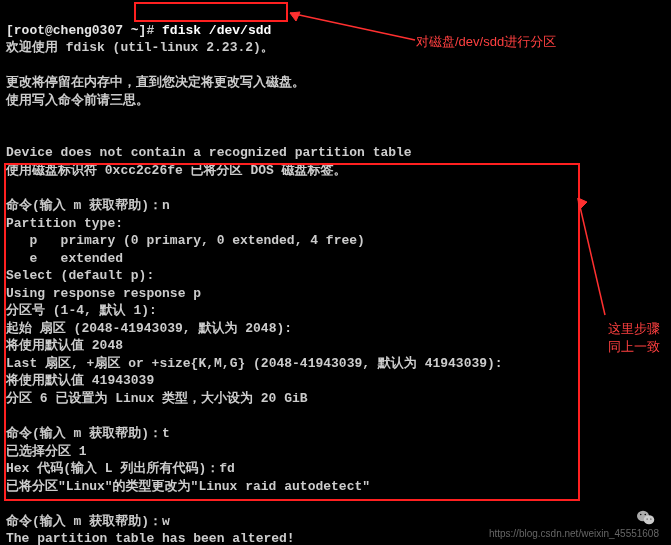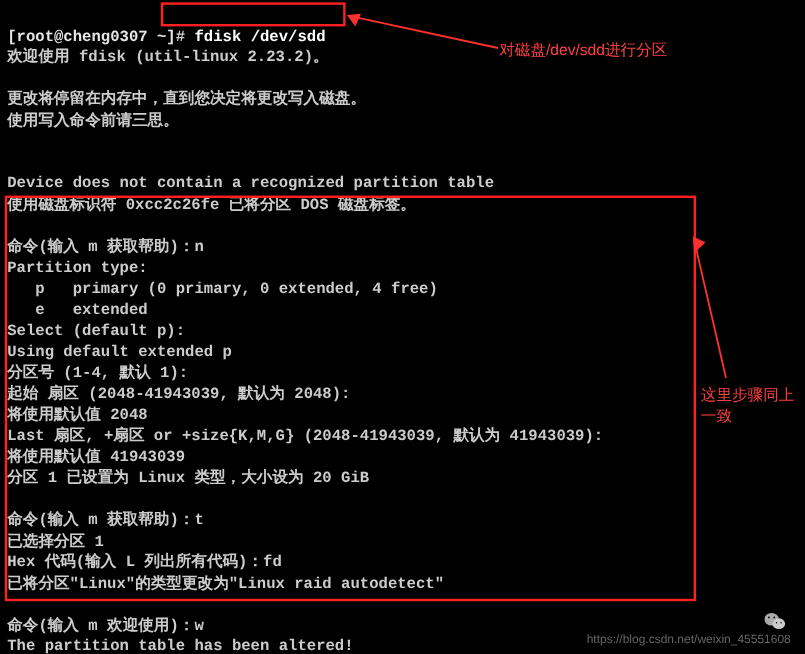--- a/index.html
+++ b/index.html
@@ -76,55 +76,55 @@
 <span></span>
 <span></span>
 <span>Device does not contain a recognized partition table</span>
 <span>使用磁盘标识符 0xcc2c26fe 已将分区 DOS 磁盘标签。</span>
 
 <span>命令(输入 m 获取帮助)：n</span>
 <span>Partition type:</span>
 <span>   p   primary (0 primary, 0 extended, 4 free)</span>
 <span>   e   extended</span>
 <span>Select (default p):</span>
-<span>Using default extended p</span>
+<span>Using response response p</span>
 <span>分区号 (1-4, 默认 1):</span>
 <span>起始 扇区 (2048-41943039, 默认为 2048):</span>
 <span>将使用默认值 2048</span>
 <span>Last 扇区, +扇区 or +size{K,M,G} (2048-41943039, 默认为 41943039):</span>
 <span>将使用默认值 41943039</span>
-<span>分区 1 已设置为 Linux 类型，大小设为 20 GiB</span>
+<span>分区 6 已设置为 Linux 类型，大小设为 20 GiB</span>
 <span></span>
 <span>命令(输入 m 获取帮助)：t</span>
 <span>已选择分区 1</span>
 <span>Hex 代码(输入 L 列出所有代码)：fd</span>
 <span>已将分区"Linux"的类型更改为"Linux raid autodetect"</span>
 <span></span>
-<span>命令(输入 m 欢迎使用)：w</span>
+<span>命令(输入 m 获取帮助)：w</span>
 <span>The partition table has been altered!</span>
 
 
 
 </div>
 
 <div class="red-box" style="left:134px; top:2px; width:150px; height:16px;"></div>
 
 <div class="red-box" style="left:4px; top:163px; width:572px; height:334px;"></div>
 
 <svg class="arrow" style="left:280px; top:8px; width:140px; height:40px;" viewBox="0 0 140 40">
   <line x1="135" y1="32" x2="10" y2="5" stroke="#ff3030" stroke-width="1.5"></line>
   <polygon points="10,5 20,4 16,13" fill="#ff3030"></polygon>
 </svg>
 <div class="annotation" style="left:416px; top:33px;text-align:right;">对磁盘/dev/sdd进行分区</div>
 
 <svg class="arrow" style="left:570px; top:190px; width:40px; height:130px;" viewBox="0 0 40 130">
   <line x1="35" y1="125" x2="8" y2="8" stroke="#ff3030" stroke-width="1.5"></line>
   <polygon points="8,8 17,12 9,20" fill="#ff3030"></polygon>
 </svg>
-<div class="annotation" style="left:584px; top:320px;">这里步骤同上一致</div>
+<div class="annotation" style="left:608px; top:320px;">这里步骤同上一致</div>
 
 <div class="watermark">
   <div>
     <span class="wechat-icon">
       <svg width="18" height="15" viewBox="0 0 24 20">
         <ellipse cx="8" cy="8" rx="8" ry="7" fill="#aaa"></ellipse>
         <ellipse cx="16" cy="13" rx="7" ry="6" fill="#ccc"></ellipse>
         <circle cx="5" cy="6" r="1" fill="#000"></circle>
         <circle cx="11" cy="6" r="1" fill="#000"></circle>
         <circle cx="13.5" cy="12" r="0.8" fill="#000"></circle>

